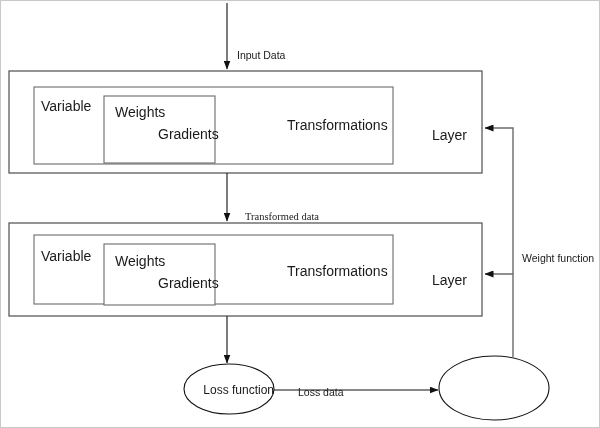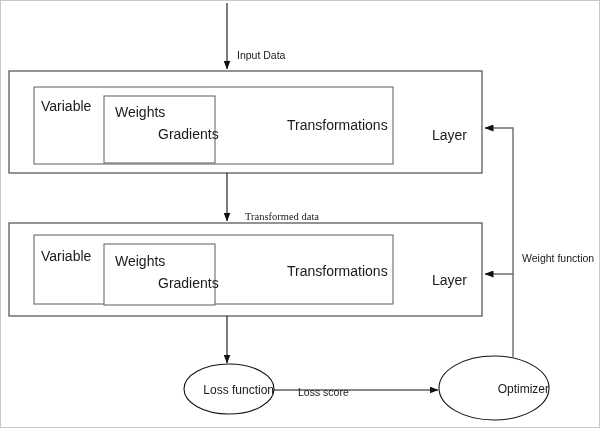--- a/index.html
+++ b/index.html
@@ -77,21 +77,21 @@
 
     <path d="M 512 356 L 512 273 L 484 273" fill="none" stroke="#6b6b6b" stroke-width="1.4" marker-end="url(#arrowhead)"></path>
 
     <path d="M 512 273 L 512 127 L 484 127" fill="none" stroke="#6b6b6b" stroke-width="1.4" marker-end="url(#arrowhead)"></path>
   </svg>
 
   <div class="lbl lbl-edge" style="left:236px; top:26px;">Input Data</div>
 
   <div class="lbl lbl-edge" style="left:244px; top:188px;font-family:Liberation Serif, serif;">Transformed data</div>
 
-  <div class="lbl lbl-edge" style="left:297px; top:363px;">Loss score</div>
+  <div class="lbl lbl-edge" style="left:297px; top:363px;">Loss data</div>
 
   <div class="lbl lbl-edge" style="left:521px; top:229px;">Weight function</div>
 
   <div class="lbl lbl-node" style="left:40px; top:98px;">Variable</div>
 
   <div class="lbl lbl-node" style="left:114px; top:104px;">Weights</div>
 
   <div class="lbl lbl-node" style="left:157px; top:126px;">Gradients</div>
 
   <div class="lbl lbl-node" style="left:286px; top:117px;">Transformations</div>
@@ -103,15 +103,14 @@
   <div class="lbl lbl-node" style="left:114px; top:253px;">Weights</div>
 
   <div class="lbl lbl-node" style="left:157px; top:275px;">Gradients</div>
 
   <div class="lbl lbl-node" style="left:286px; top:263px;">Transformations</div>
 
   <div class="lbl lbl-node" style="left:431px; top:272px;">Layer</div>
 
   <div class="lbl lbl-ellipse" style="left:183px; top:383px; width:90px;">Loss function</div>
 
-  <div class="lbl lbl-ellipse" style="left:438px; top:382px; width:110px;">Optimizer</div>
 
 </div>
 
 </body></html>

